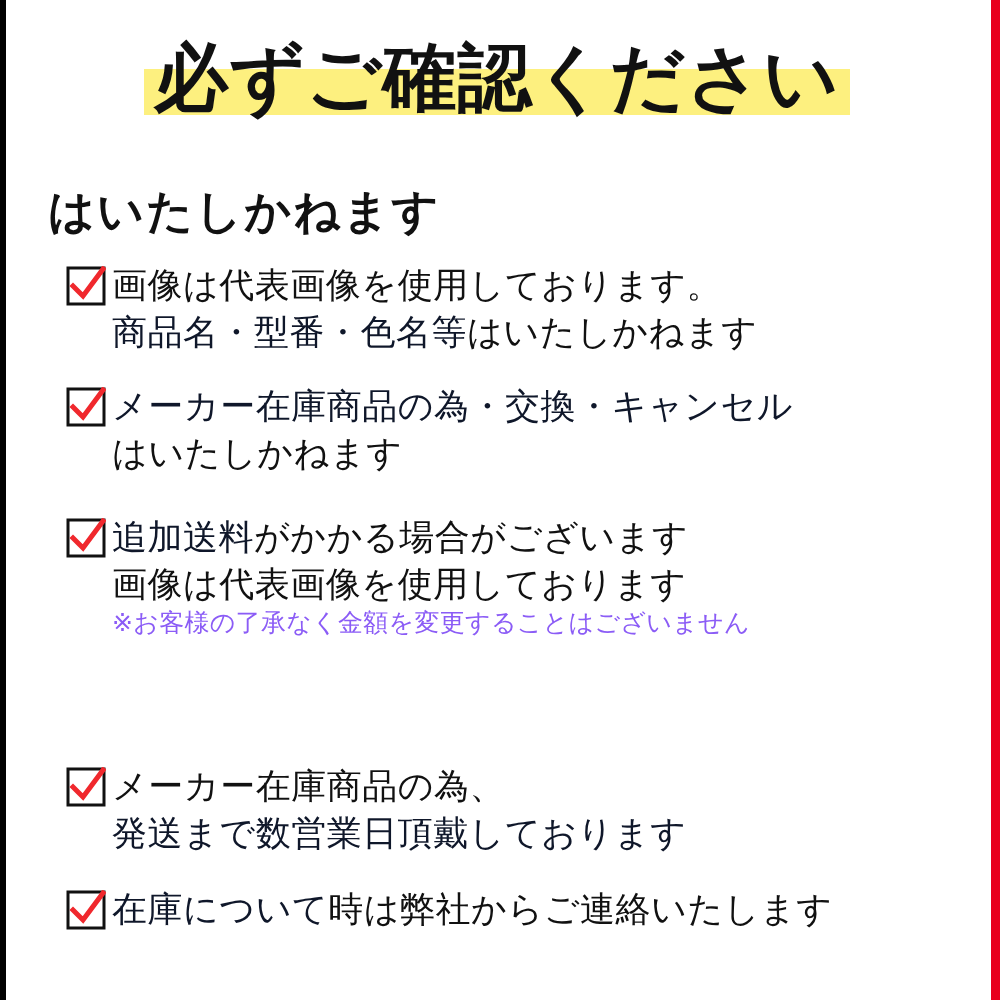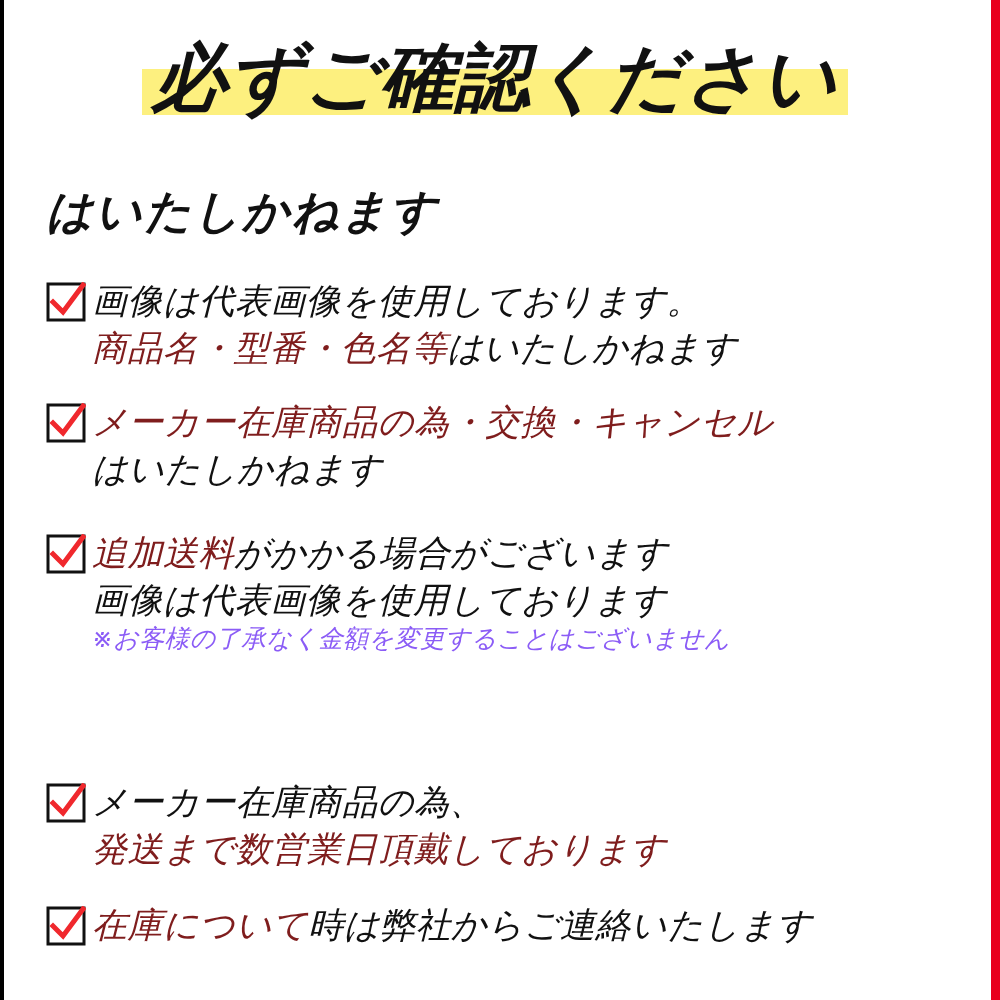--- a/index.html
+++ b/index.html
@@ -13,24 +13,23 @@
     font-family: "DejaVu Sans", "Liberation Sans", sans-serif;
     overflow: hidden;
     position: relative;
   }
   .page {
     position: absolute;
     left: 0; top: 0;
     width: 1000px;
     height: 1000px;
     box-sizing: border-box;
-    border-left: 4px solid #000000;
+    border-left: 6px solid #000000;
     border-right: 9px solid #e8001c;
     background: #ffffff;
-    font-style: italic;
   }
   .inner {
     position: absolute;
     left: 0; top: 0;
     width: 982px;
     height: 1000px;
   }
 
   
   .title-wrap {
@@ -72,23 +71,22 @@
     color: #111111;
     letter-spacing: 2px;
     white-space: nowrap;
   }
   #sec1-head { left: 42px; top: 181px; }
   #sec2-head { left: 42px; top: 685px; }
 
   
   .item {
     position: absolute;
-    left: 42px;
+    left: 60px;
     width: 920px;
-    margin-top: 16px;
   }
   .item .row {
     display: flex;
     align-items: flex-start;
   }
   .check {
     flex: 0 0 auto;
     width: 40px;
     height: 40px;
     margin-top: 4px;
@@ -99,21 +97,21 @@
   .line {
     font-size: 35px;
     line-height: 1.33;
     color: #111111;
     letter-spacing: 0.5px;
     white-space: nowrap;
   }
   .line.indent {
     padding-left: 46px;
   }
-  .red { color: #7f1d1d; }
+  .red { color: #0f172a; }
   .note {
     font-size: 25px;
     line-height: 1.3;
     color: #8b5cf6;
     letter-spacing: 0.3px;
     padding-left: 46px;
     white-space: nowrap;
   }
 
   #item1 { top: 262px; }

